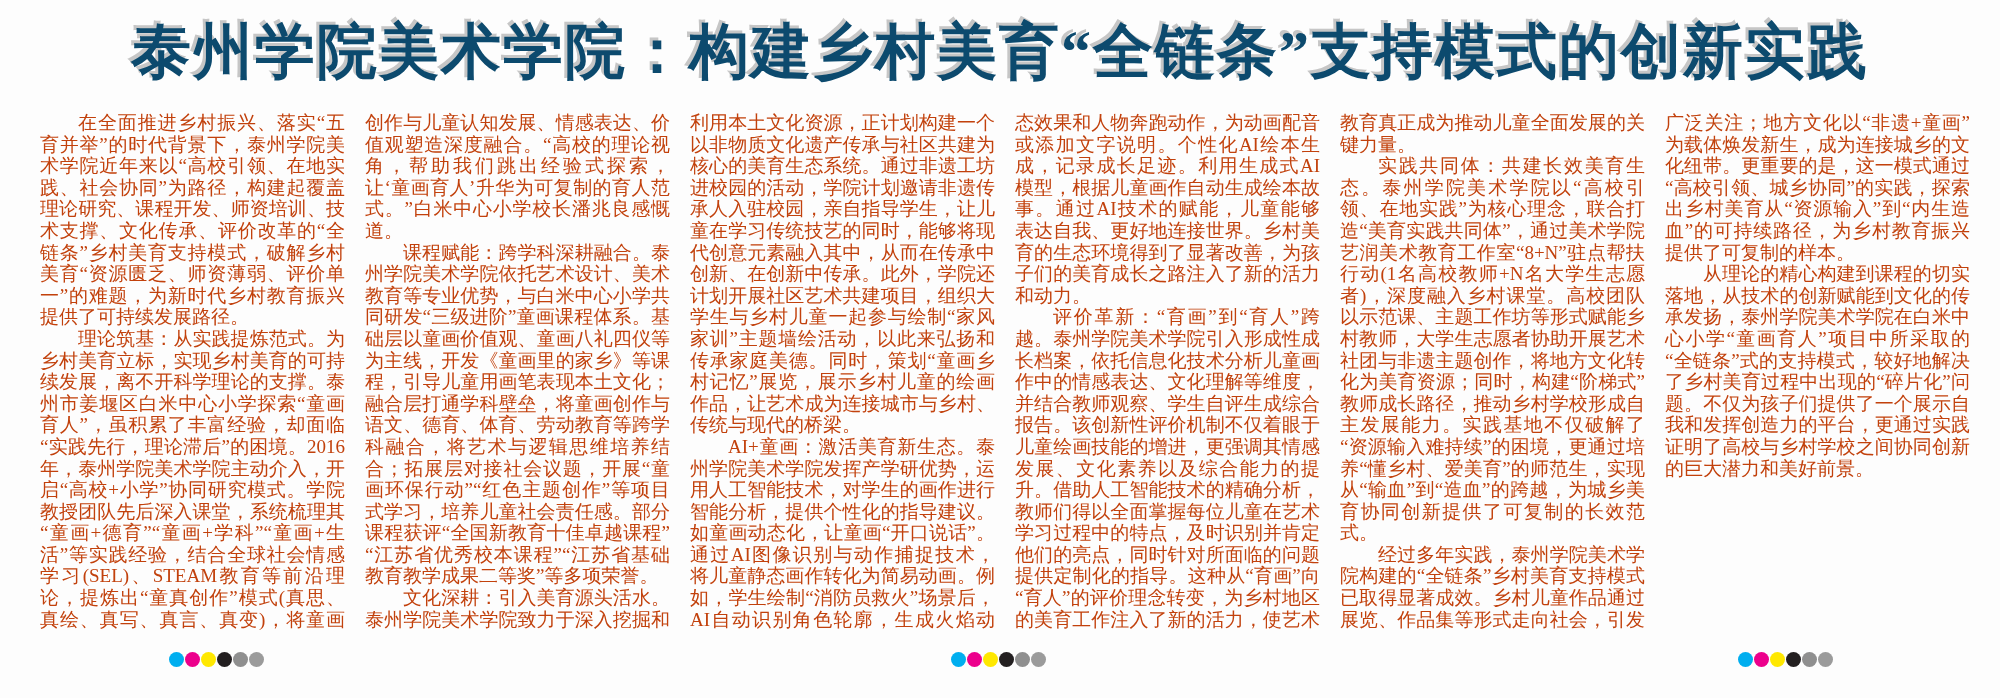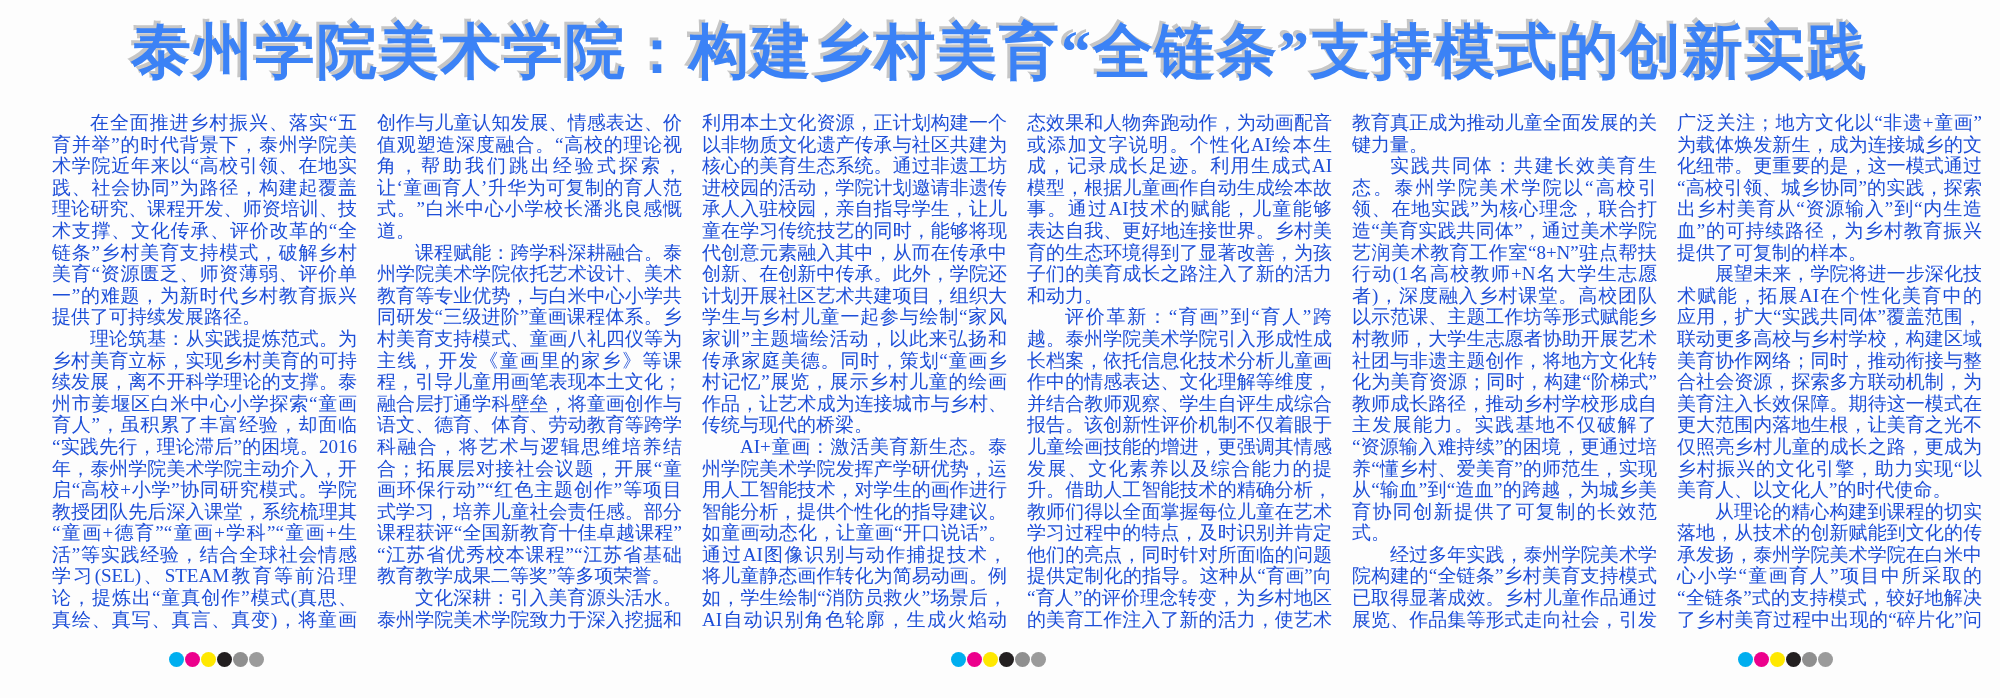--- a/index.html
+++ b/index.html
@@ -15,37 +15,37 @@
     background:#fdfdfd;
   }
   .headline{
     position:absolute;
     top:12px;left:30px;right:30px;
     margin:0;
     text-align:center;
     font-size:60px;
     font-weight:bold;
     letter-spacing:2px;
-    color:#3b82f6;
+    color:#0c4a6e;
     text-shadow:-3px -3px 0 #c6c6c6;
     white-space:nowrap;
     font-family:"Liberation Serif","DejaVu Serif",serif;
   }
   .article-body{
     position:absolute;
-    top:112px;left:52px;
+    top:112px;left:40px;
     width:1930px;height:538px;
     column-count:6;
     column-gap:20px;
     column-fill:auto;
     overflow:hidden;
     text-align:justify;
     font-size:19px;
     line-height:21.6px;
-    color:#1d4ed8;
+    color:#c2410c;
     word-break:break-all;
   }
   .article-body p{
     margin:0;
     text-indent:2em;
   }
   .reg-dots{
     position:absolute;
     top:652px;
     display:flex;
@@ -64,27 +64,26 @@
 </head>
 <body>
 
 <div class="page">
 
   <h1 class="headline">泰州学院美术学院：构建乡村美育“全链条”支持模式的创新实践</h1>
 
   <div class="article-body">
     <p>在全面推进乡村振兴、落实“五育并举”的时代背景下，泰州学院美术学院近年来以“高校引领、在地实践、社会协同”为路径，构建起覆盖理论研究、课程开发、师资培训、技术支撑、文化传承、评价改革的“全链条”乡村美育支持模式，破解乡村美育“资源匮乏、师资薄弱、评价单一”的难题，为新时代乡村教育振兴提供了可持续发展路径。</p>
     <p>理论筑基：从实践提炼范式。为乡村美育立标，实现乡村美育的可持续发展，离不开科学理论的支撑。泰州市姜堰区白米中心小学探索“童画育人”，虽积累了丰富经验，却面临“实践先行，理论滞后”的困境。2016年，泰州学院美术学院主动介入，开启“高校+小学”协同研究模式。学院教授团队先后深入课堂，系统梳理其“童画+德育”“童画+学科”“童画+生活”等实践经验，结合全球社会情感学习(SEL)、STEAM教育等前沿理论，提炼出“童真创作”模式(真思、真绘、真写、真言、真变)，将童画创作与儿童认知发展、情感表达、价值观塑造深度融合。“高校的理论视角，帮助我们跳出经验式探索，让‘童画育人’升华为可复制的育人范式。”白米中心小学校长潘兆良感慨道。</p>
-    <p>课程赋能：跨学科深耕融合。泰州学院美术学院依托艺术设计、美术教育等专业优势，与白米中心小学共同研发“三级进阶”童画课程体系。乡村美育支持模式、童画八礼四仪等为主线，开发《童画里的家乡》等课程，引导儿童用画笔表现本土文化；融合层打通学科壁垒，将童画创作与语文、德育、体育、劳动教育等跨学科融合，将艺术与逻辑思维培养结合；拓展层对接社会议题，开展“童画环保行动”“红色主题创作”等项目式学习，培养儿童社会责任感。部分课程获评“全国新教育十佳卓越课程”“江苏省优秀校本课程”“江苏省基础教育教学成果二等奖”等多项荣誉。</p>
+    <p>课程赋能：跨学科深耕融合。泰州学院美术学院依托艺术设计、美术教育等专业优势，与白米中心小学共同研发“三级进阶”童画课程体系。基础层以童画价值观、童画八礼四仪等为主线，开发《童画里的家乡》等课程，引导儿童用画笔表现本土文化；融合层打通学科壁垒，将童画创作与语文、德育、体育、劳动教育等跨学科融合，将艺术与逻辑思维培养结合；拓展层对接社会议题，开展“童画环保行动”“红色主题创作”等项目式学习，培养儿童社会责任感。部分课程获评“全国新教育十佳卓越课程”“江苏省优秀校本课程”“江苏省基础教育教学成果二等奖”等多项荣誉。</p>
     <p>文化深耕：引入美育源头活水。泰州学院美术学院致力于深入挖掘和利用本土文化资源，正计划构建一个以非物质文化遗产传承与社区共建为核心的美育生态系统。通过非遗工坊进校园的活动，学院计划邀请非遗传承人入驻校园，亲自指导学生，让儿童在学习传统技艺的同时，能够将现代创意元素融入其中，从而在传承中创新、在创新中传承。此外，学院还计划开展社区艺术共建项目，组织大学生与乡村儿童一起参与绘制“家风家训”主题墙绘活动，以此来弘扬和传承家庭美德。同时，策划“童画乡村记忆”展览，展示乡村儿童的绘画作品，让艺术成为连接城市与乡村、传统与现代的桥梁。</p>
     <p>AI+童画：激活美育新生态。泰州学院美术学院发挥产学研优势，运用人工智能技术，对学生的画作进行智能分析，提供个性化的指导建议。如童画动态化，让童画“开口说话”。通过AI图像识别与动作捕捉技术，将儿童静态画作转化为简易动画。例如，学生绘制“消防员救火”场景后，AI自动识别角色轮廓，生成火焰动态效果和人物奔跑动作，为动画配音或添加文字说明。个性化AI绘本生成，记录成长足迹。利用生成式AI模型，根据儿童画作自动生成绘本故事。通过AI技术的赋能，儿童能够表达自我、更好地连接世界。乡村美育的生态环境得到了显著改善，为孩子们的美育成长之路注入了新的活力和动力。</p>
     <p>评价革新：“育画”到“育人”跨越。泰州学院美术学院引入形成性成长档案，依托信息化技术分析儿童画作中的情感表达、文化理解等维度，并结合教师观察、学生自评生成综合报告。该创新性评价机制不仅着眼于儿童绘画技能的增进，更强调其情感发展、文化素养以及综合能力的提升。借助人工智能技术的精确分析，教师们得以全面掌握每位儿童在艺术学习过程中的特点，及时识别并肯定他们的亮点，同时针对所面临的问题提供定制化的指导。这种从“育画”向“育人”的评价理念转变，为乡村地区的美育工作注入了新的活力，使艺术教育真正成为推动儿童全面发展的关键力量。</p>
     <p>实践共同体：共建长效美育生态。泰州学院美术学院以“高校引领、在地实践”为核心理念，联合打造“美育实践共同体”，通过美术学院艺润美术教育工作室“8+N”驻点帮扶行动(1名高校教师+N名大学生志愿者)，深度融入乡村课堂。高校团队以示范课、主题工作坊等形式赋能乡村教师，大学生志愿者协助开展艺术社团与非遗主题创作，将地方文化转化为美育资源；同时，构建“阶梯式”教师成长路径，推动乡村学校形成自主发展能力。实践基地不仅破解了“资源输入难持续”的困境，更通过培养“懂乡村、爱美育”的师范生，实现从“输血”到“造血”的跨越，为城乡美育协同创新提供了可复制的长效范式。</p>
     <p>经过多年实践，泰州学院美术学院构建的“全链条”乡村美育支持模式已取得显著成效。乡村儿童作品通过展览、作品集等形式走向社会，引发广泛关注；地方文化以“非遗+童画”为载体焕发新生，成为连接城乡的文化纽带。更重要的是，这一模式通过“高校引领、城乡协同”的实践，探索出乡村美育从“资源输入”到“内生造血”的可持续路径，为乡村教育振兴提供了可复制的样本。</p>
-    <p>展望未来，学院将进一步深化技术赋能，拓展AI在个性化美育中的应用，扩大“实践共同体”覆盖范围，联动更多高校与乡村学校，构建区域美育协作网络；同时，推动衔接与整合社会资源，探索多方联动机制，为美育注入长效保障。期待这一模式在更大范围内落地生根，让美育之光不仅照亮乡村儿童的成长之路，更成为乡村振兴的文化引擎，助力实现“以美育人、以文化人”的时代使命。</p>
     <p>从理论的精心构建到课程的切实落地，从技术的创新赋能到文化的传承发扬，泰州学院美术学院在白米中心小学“童画育人”项目中所采取的“全链条”式的支持模式，较好地解决了乡村美育过程中出现的“碎片化”问题。不仅为孩子们提供了一个展示自我和发挥创造力的平台，更通过实践证明了高校与乡村学校之间协同创新的巨大潜力和美好前景。</p>
 
   </div>
 
   <div class="reg-dots g1">
       <span class="dot" style="background: rgb(0, 174, 239);"></span>
       <span class="dot" style="background: rgb(236, 0, 140);"></span>
       <span class="dot" style="background: rgb(255, 232, 0);"></span>
       <span class="dot" style="background: rgb(35, 31, 32);"></span>
       <span class="dot" style="background: rgb(143, 143, 143);"></span>

